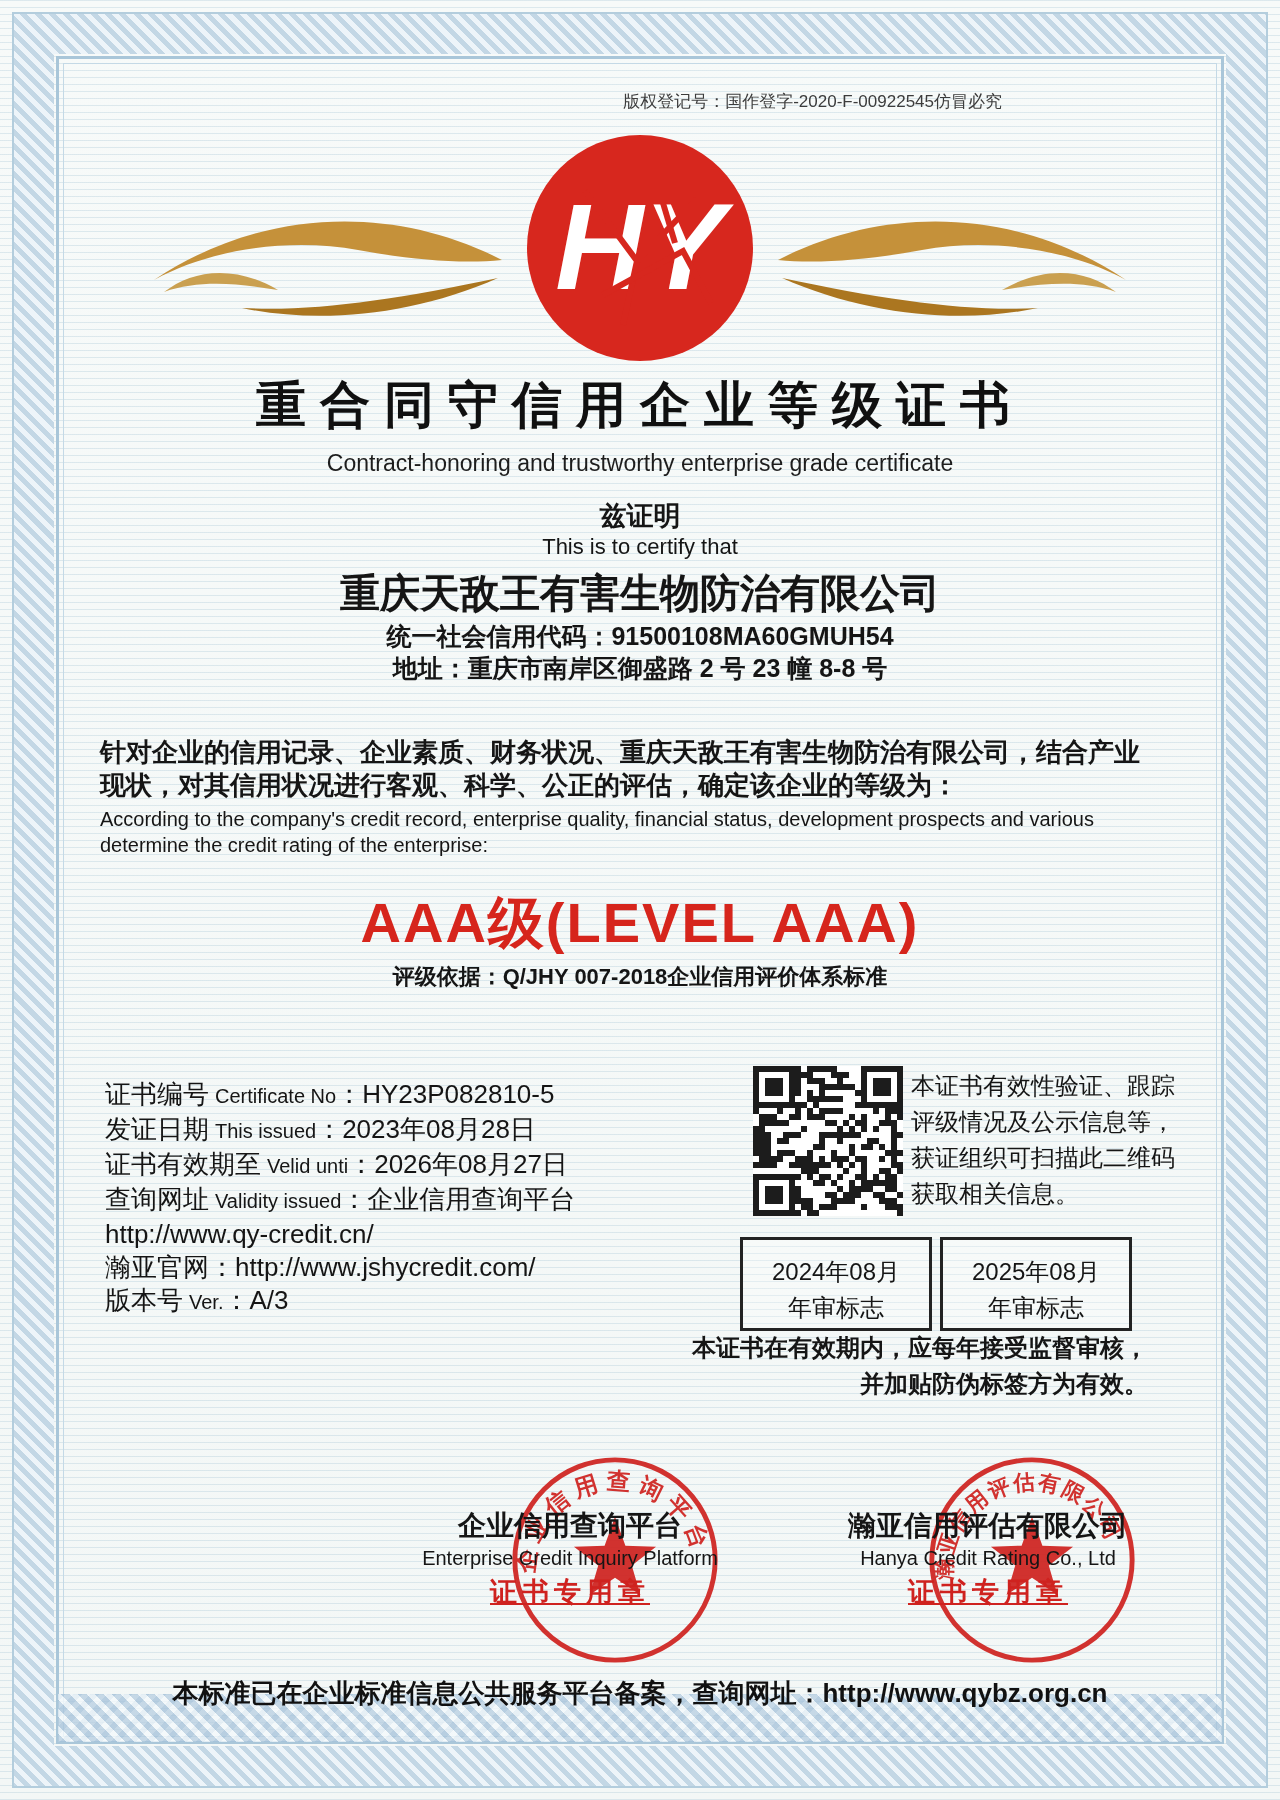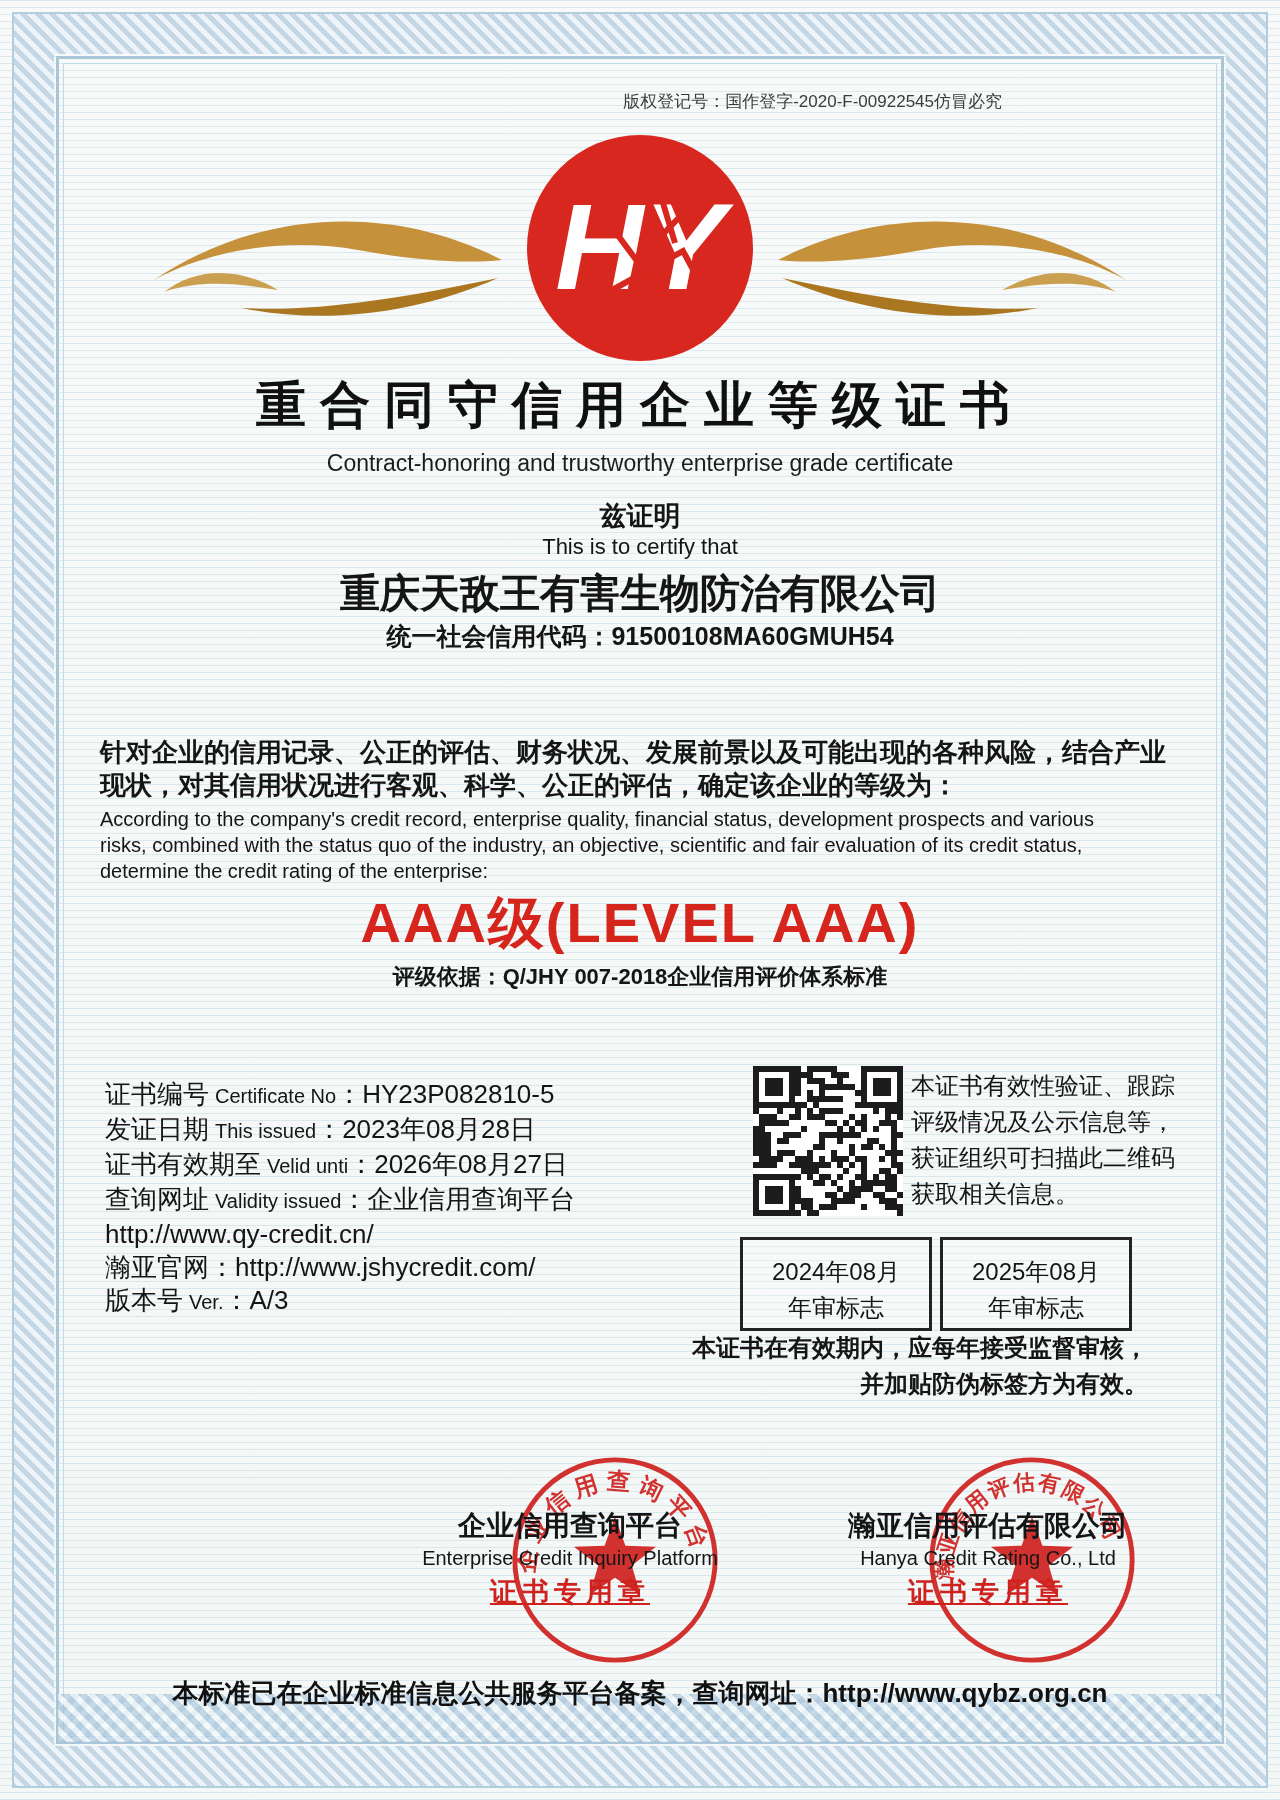--- a/index.html
+++ b/index.html
@@ -99,28 +99,28 @@
     </g>
   </svg>
 
   <div class="abs center title-cn nowrap">重合同守信用企业等级证书</div>
   <div class="abs center title-en nowrap">Contract-honoring and trustworthy enterprise grade certificate</div>
   <div class="abs center certify-cn">兹证明</div>
   <div class="abs center certify-en">This is to certify that</div>
 
   <div class="abs center company-name nowrap">重庆天敌王有害生物防治有限公司</div>
   <div class="abs center credit-code nowrap">统一社会信用代码：91500108MA60GMUH54</div>
+  <div class="abs center address nowrap">地址：重庆市南岸区御盛路 2 号 23 幢 8-8 号</div>
 
   <div class="abs eval-cn">
-    <div>针对企业的信用记录、公正的评估、财务状况、发展前景以及可能出现的各种风险，结合产业</div>
+    <div>针对企业的信用记录、企业素质、财务状况、重庆天敌王有害生物防治有限公司，结合产业</div>
     <div>现状，对其信用状况进行客观、科学、公正的评估，确定该企业的等级为：</div>
   </div>
   <div class="abs eval-en">
     <div>According to the company's credit record, enterprise quality, financial status, development prospects and various</div>
-    <div>risks, combined with the status quo of the industry, an objective, scientific and fair evaluation of its credit status,</div>
     <div>determine the credit rating of the enterprise:</div>
   </div>
 
   <div class="abs center aaa nowrap" style="color:#d6251c">AAA级(LEVEL AAA)</div>
   <div class="abs center basis-cn nowrap">评级依据：Q/JHY 007-2018企业信用评价体系标准</div>
 
   <div class="abs details">
     <div><span>证书编号</span><span class="en">Certificate No</span><span>：HY23P082810-5</span></div>
     <div><span>发证日期</span><span class="en">This issued</span><span>：2023年08月28日</span></div>
     <div><span>证书有效期至</span><span class="en">Velid unti</span><span>：2026年08月27日</span></div>

